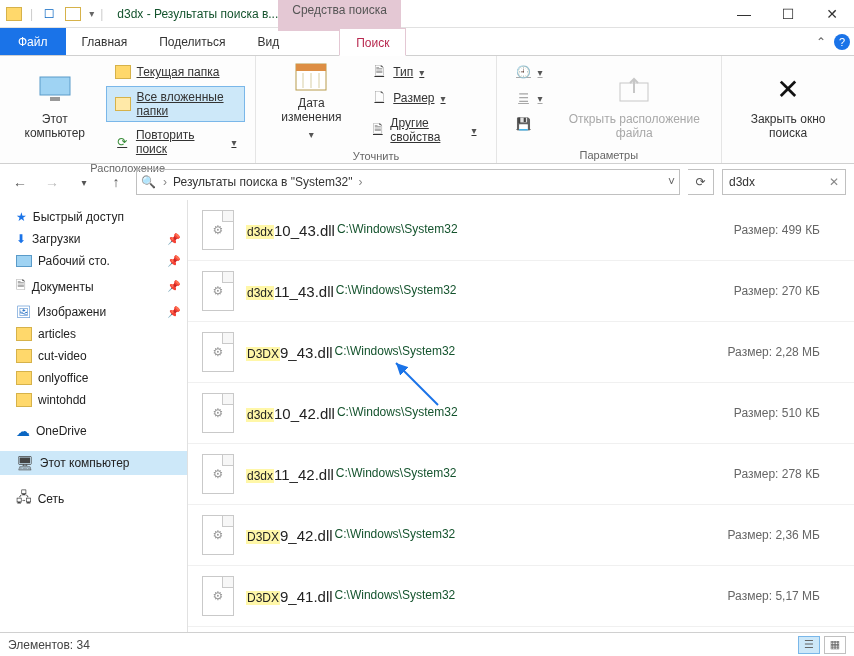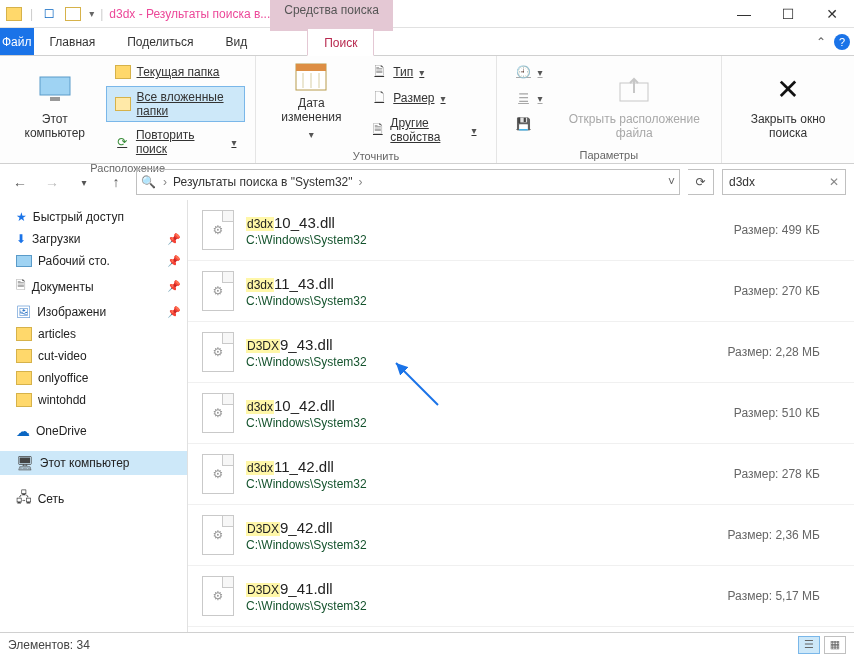--- a/index.html
+++ b/index.html
@@ -1,29 +1,29 @@
 <!DOCTYPE html>
 <html><head>
 <meta charset="utf-8">
 <style>
 * { box-sizing: border-box; margin: 0; padding: 0; font-family: "Segoe UI", Tahoma, sans-serif; font-size: 12px; }
 body { width: 854px; height: 656px; background: #fff; overflow: hidden; position: relative; color: #222; }
 
 
 .titlebar { height: 28px; display: flex; align-items: center; border-bottom: 1px solid #e1e1e1; }
 .titlebar .qat { display: flex; align-items: center; gap: 8px; padding: 0 6px; }
-.titlebar .title-text { padding-left: 6px; color: #ec4899; white-space: nowrap; overflow: hidden; text-overflow: ellipsis; max-width: 240px; }
+.titlebar .title-text { padding-left: 14px; color: #14532d; white-space: nowrap; overflow: hidden; text-overflow: ellipsis; max-width: 240px; }
 .titlebar .contextual-tab { background: #e4c8d4; color: #555; padding: 0 14px; height: 35px; line-height: 28px; font-size: 12px; }
 .titlebar .spacer { flex: 1; }
 .titlebar .winbtn { width: 44px; height: 28px; display: flex; align-items: center; justify-content: center; font-size: 14px; color: #333; }
 
 
 .ribbon-tabs { height: 28px; display: flex; align-items: stretch; border-bottom: 1px solid #d0d0d0; }
 .ribbon-tabs .tab { padding: 0 16px; line-height: 28px; color: #333; }
-.ribbon-tabs .tab.file { background: #1a73e8; color: #fff; padding: 0 2px; }
+.ribbon-tabs .tab.file { background: #1a73e8; color: #fff; padding: 0 18px; }
 .ribbon-tabs .tab.active-context { background: #fff; color: #b8294f; border: 1px solid #e4c8d4; border-bottom: 1px solid #fff; margin-bottom: -1px; }
 .ribbon-tabs .help { margin-left: auto; margin-right: 4px; display:flex; align-items:center; gap:8px; }
 .ribbon-tabs .help .chev { color:#666; }
 .ribbon-tabs .help .q { width:16px;height:16px;border-radius:50%;background:#1a73e8;color:#fff;display:flex;align-items:center;justify-content:center;font-size:11px; }
 
 
 .ribbon { display: flex; border-bottom: 1px solid #d0d0d0; height: 108px; background: #fdfdfd; }
 .group { border-right: 1px solid #e5e5e5; padding: 4px 10px 2px; display: flex; flex-direction: column; }
 .group .content { flex: 1; display: flex; align-items: flex-start; gap: 6px; }
 .group .label { text-align: center; color: #666; font-size: 11px; padding-top: 2px; }
@@ -62,21 +62,21 @@
 .pc-ic { color:#444;font-size:14px; }
 .net-ic { color:#444;font-size:14px; }
 
 .filelist { flex: 1; overflow-y: auto; position: relative; }
 .filelist::-webkit-scrollbar, .sidebar::-webkit-scrollbar { width: 16px; }
 .filelist::-webkit-scrollbar-thumb, .sidebar::-webkit-scrollbar-thumb { background:#c7c7c7; }
 .filelist::-webkit-scrollbar-track, .sidebar::-webkit-scrollbar-track { background:#f0f0f0; }
 .row { display: flex; align-items: center; gap: 12px; padding: 10px 14px; border-bottom: 1px solid #f0f0f0; }
 .row .fic { width:32px;height:40px;border:1px solid #c9c9c9;background:#fff;position:relative;display:flex;align-items:center;justify-content:center;color:#999; }
 .row .fic::before { content:""; position:absolute;top:0;right:0;width:10px;height:10px;border-left:1px solid #c9c9c9;border-bottom:1px solid #c9c9c9;background:#f7f7f7; }
-.row .info { display:flex;flex-direction:column;gap:2px; }
+.row .info { display:flex;flex-direction:row;gap:2px; }
 .row .fname { font-size:15px; color:#222; }
 .row .fname mark { background:#fff7a8; color:inherit; padding:0 1px; }
 .row .fpath { color:#14532d; }
 .row .size { margin-left:auto;color:#666;white-space:nowrap;padding-right:20px; }
 
 .status { height: 24px; border-top:1px solid #d0d0d0; display:flex;align-items:center;padding:0 8px;color:#444; gap:6px; }
 .status .views { margin-left:auto;display:flex;gap:4px; }
 .status .views .vbtn { width:22px;height:18px;border:1px solid #c0c0c0;display:flex;align-items:center;justify-content:center;color:#666;font-size:11px; }
 .status .views .vbtn.active { background:#cde8f9;border-color:#7ab7e9; }
 

